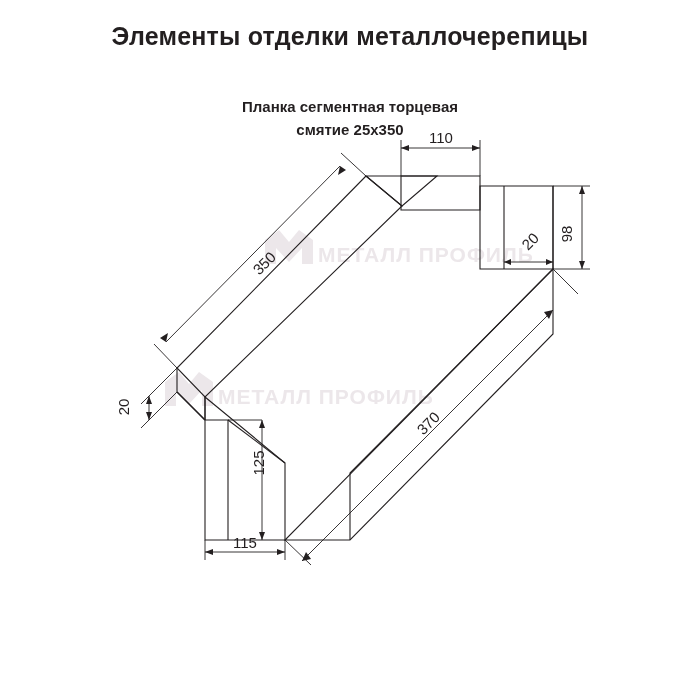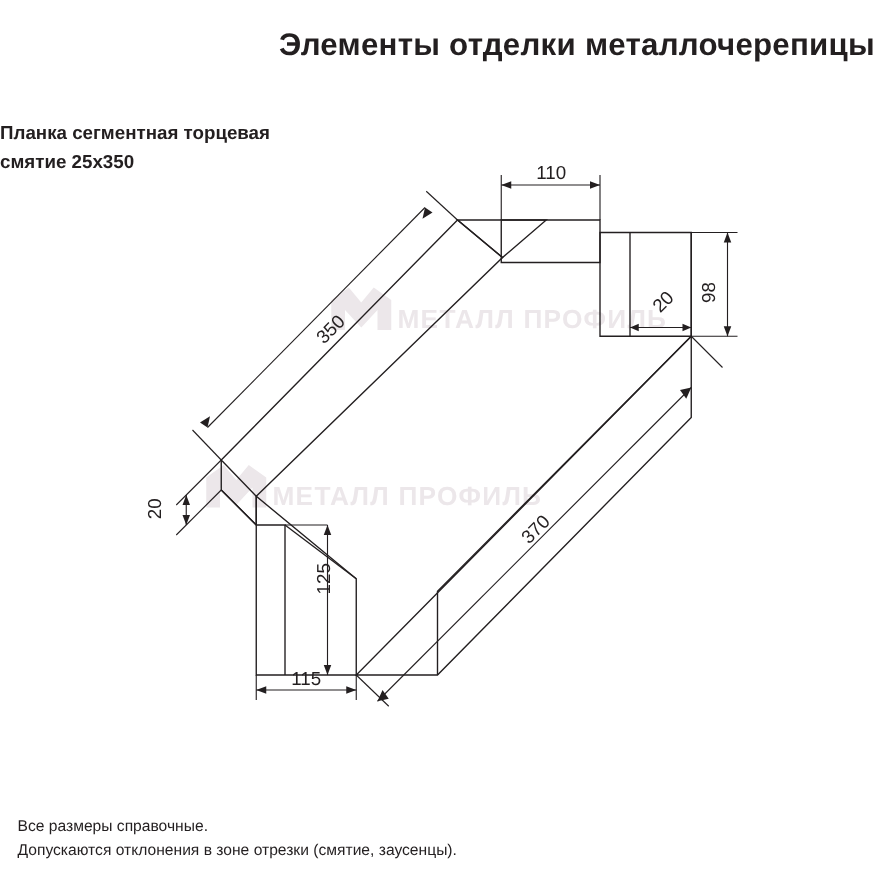--- a/index.html
+++ b/index.html
@@ -17,31 +17,32 @@
   }
   .page {
     position: absolute;
     inset: 0;
   }
   .title {
     position: absolute;
     top: 22px;
     left: 0;
     width: 700px;
-    text-align: right;
+    text-align: center;
     font-size: 25px;
     font-weight: bold;
     letter-spacing: 0.2px;
     color: #231f20;
   }
   .subtitle {
     position: absolute;
     top: 95px;
     left: 0;
     width: 700px;
+    text-align: center;
     font-size: 15px;
     font-weight: bold;
     line-height: 23px;
     color: #231f20;
   }
   .drawing {
     position: absolute;
     top: 0;
     left: 0;
     width: 700px;
@@ -175,18 +176,14 @@
       <text x="534" y="245" text-anchor="middle" transform="rotate(-45 534 245)">20</text>
       <text x="268" y="267" text-anchor="middle" transform="rotate(-45 268 267)">350</text>
       <text x="129" y="407" text-anchor="middle" transform="rotate(-90 129 407)">20</text>
       <text x="264" y="463" text-anchor="middle" transform="rotate(-90 264 463)">125</text>
       <text x="245" y="548" text-anchor="middle">115</text>
       <text x="432" y="427" text-anchor="middle" transform="rotate(-45 432 427)">370</text>
     </g>
 
   </svg>
 
-  <div class="footer">
-    <div>Все размеры справочные.</div>
-    <div>Допускаются отклонения в зоне отрезки (смятие, заусенцы).</div>
-  </div>
 
 </div>
 
 </body></html>

